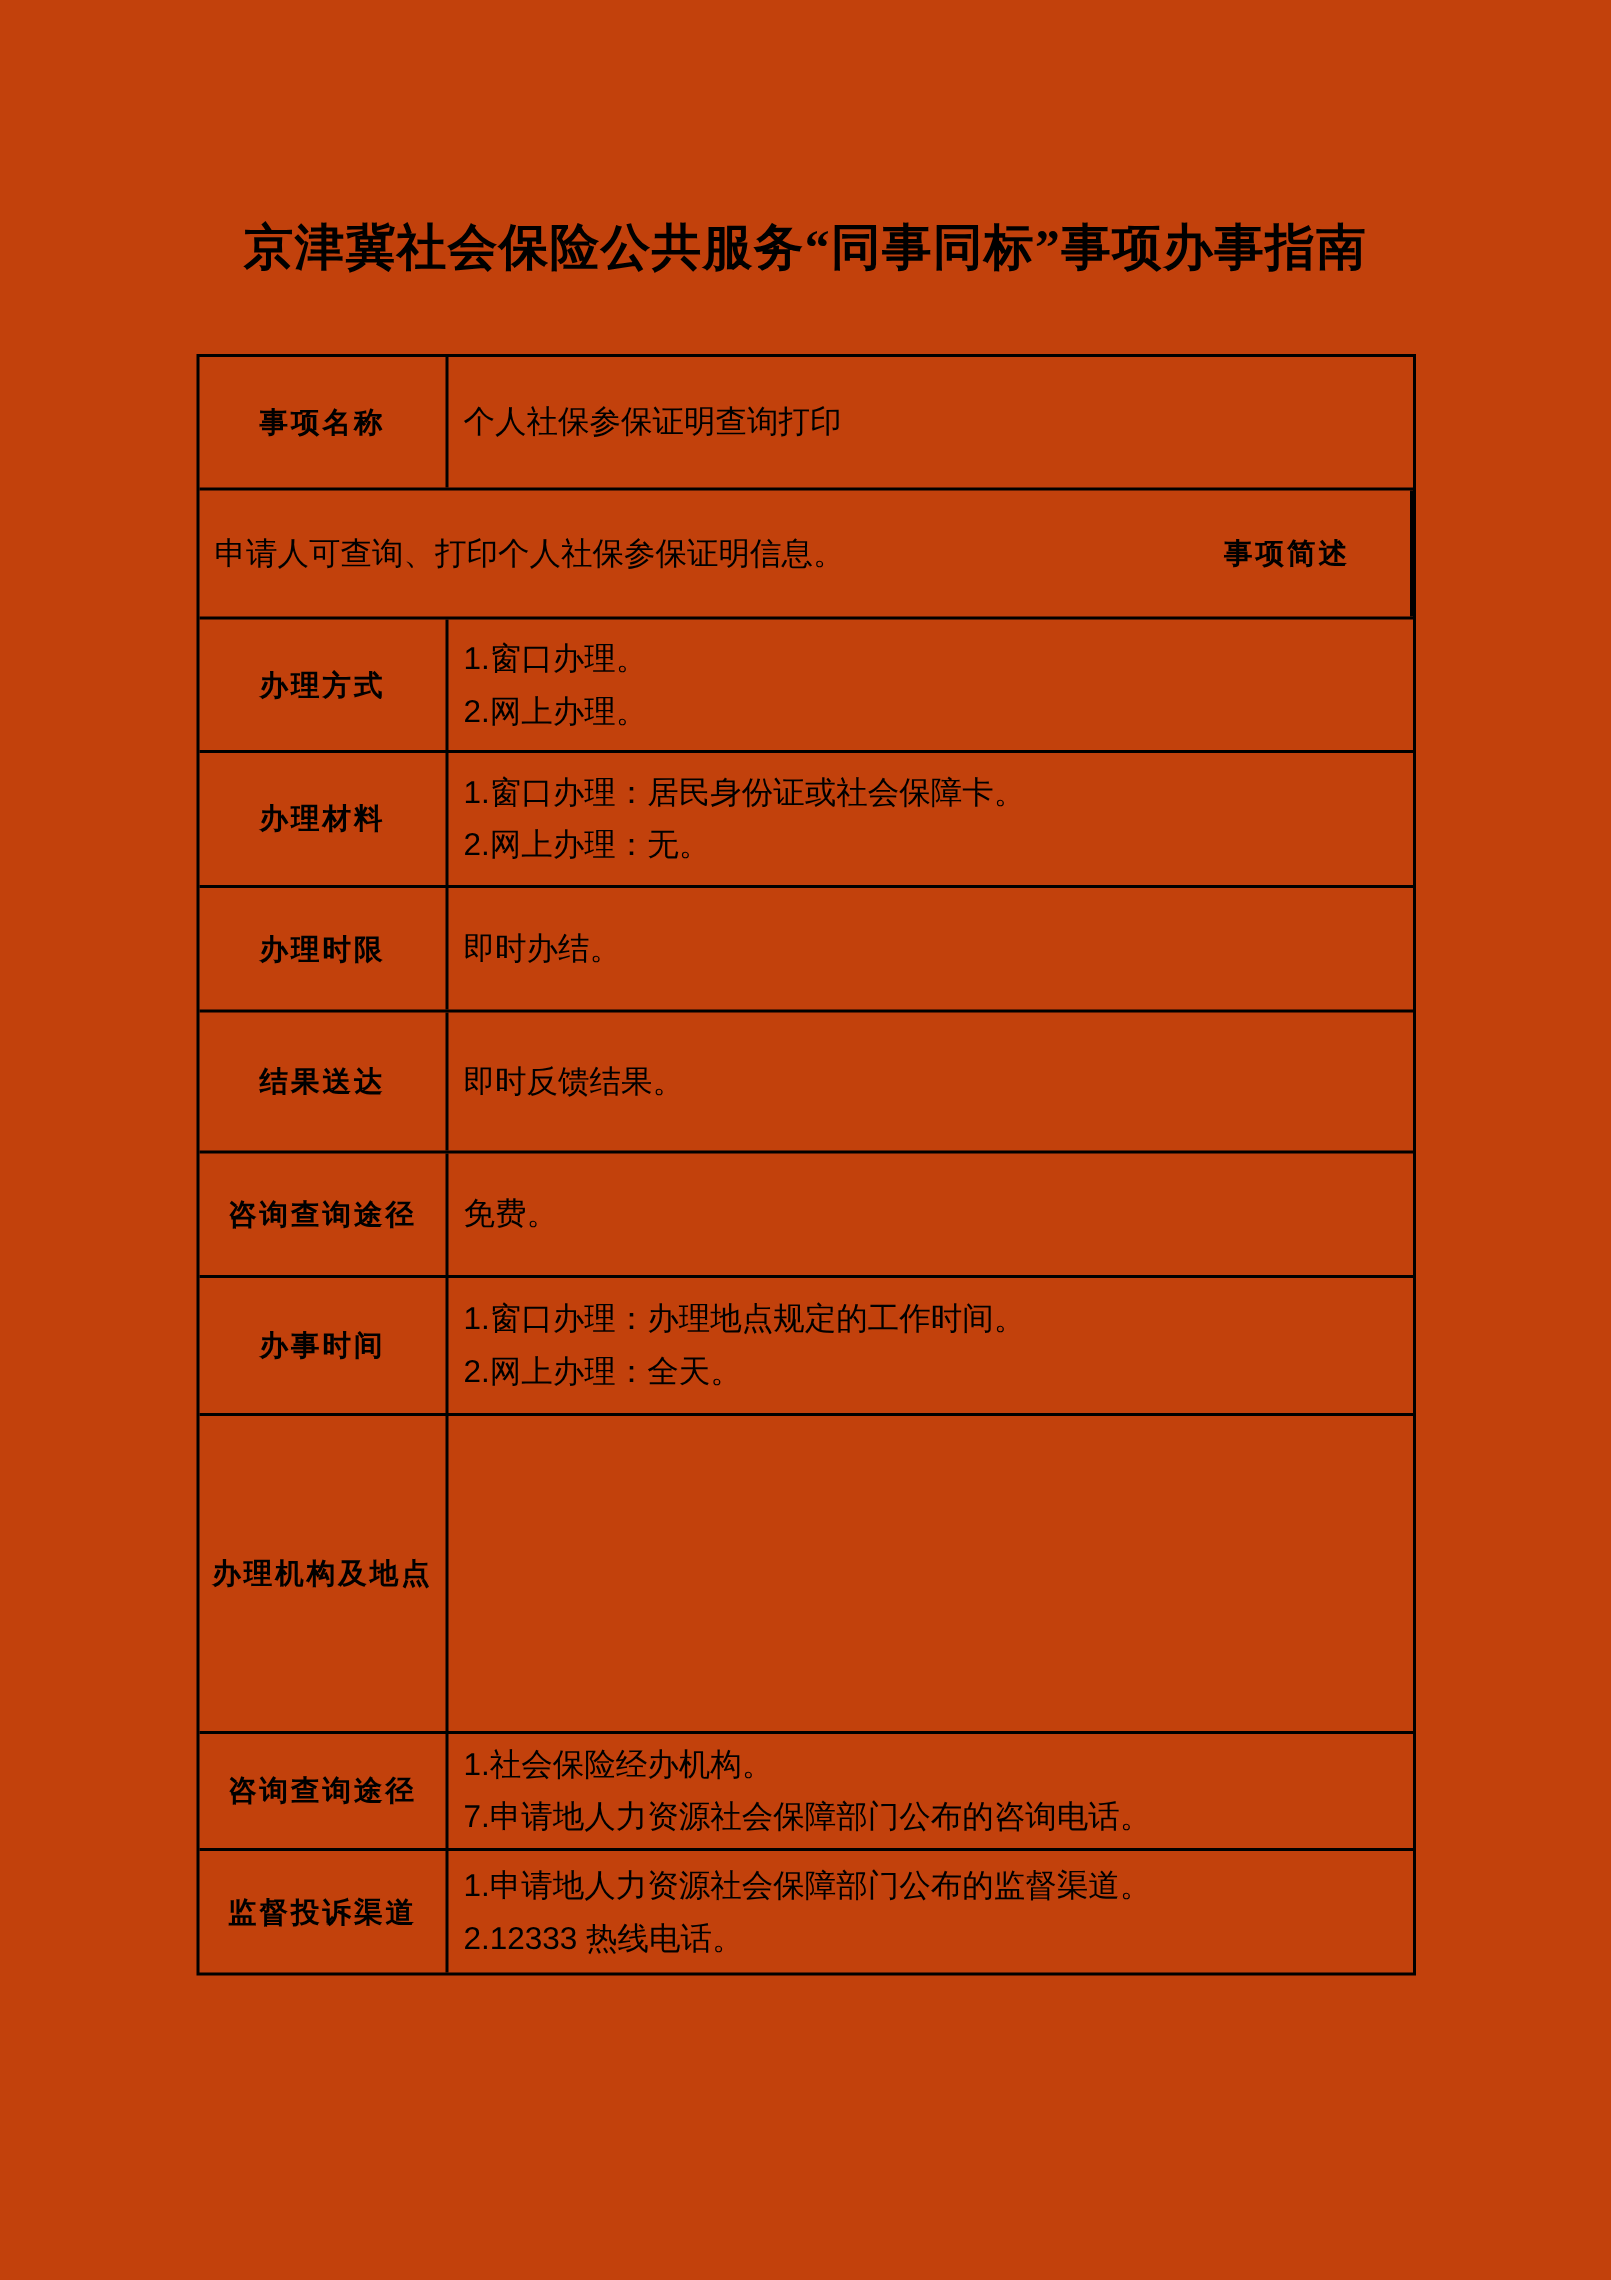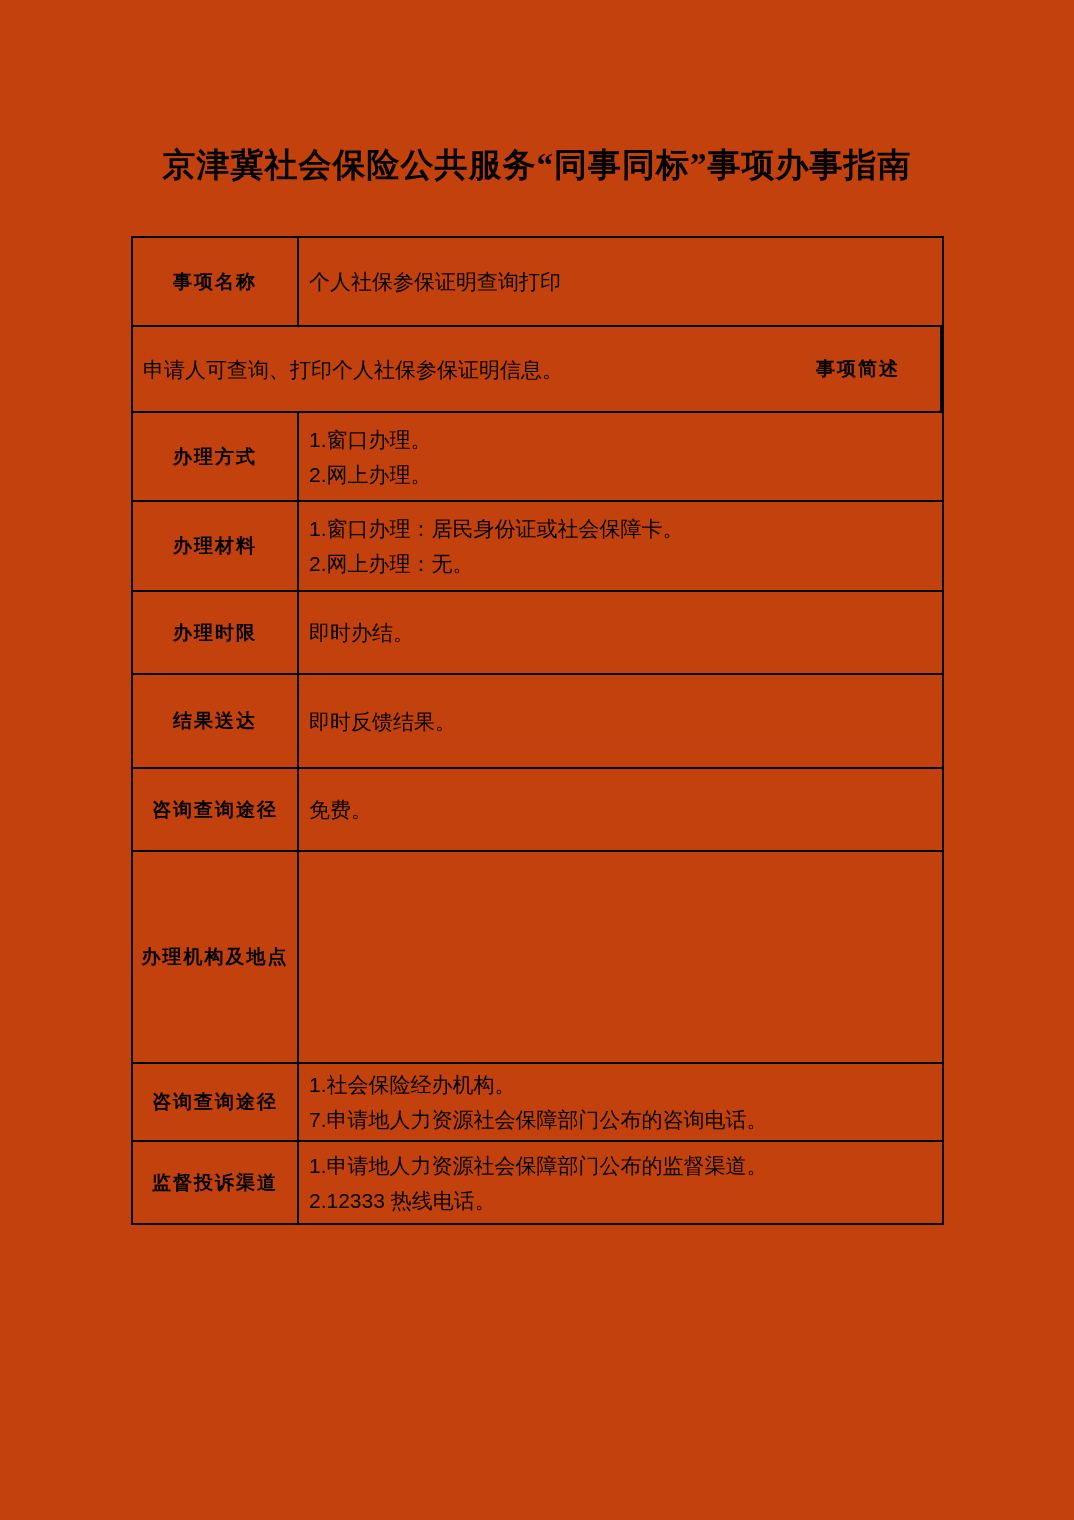--- a/index.html
+++ b/index.html
@@ -128,20 +128,27 @@
       </div>
     </div>
 
     <div class="trow" style="height:83px">
       <div class="cell label">咨询查询途径</div>
       <div class="cell content">
         <div class="text">免费。</div>
       </div>
     </div>
 
+    <div class="trow" style="height:92px">
+      <div class="cell label">办事时间</div>
+      <div class="cell content">
+        <div class="text">1.窗口办理：办理地点规定的工作时间。
+2.网上办理：全天。</div>
+      </div>
+    </div>
 
     <div class="trow" style="height:212px">
       <div class="cell label">办理机构及地点</div>
     </div>
 
     <div class="trow" style="height:78px">
       <div class="cell label">咨询查询途径</div>
       <div class="cell content">
         <div class="text">1.社会保险经办机构。
 7.申请地人力资源社会保障部门公布的咨询电话。</div>

